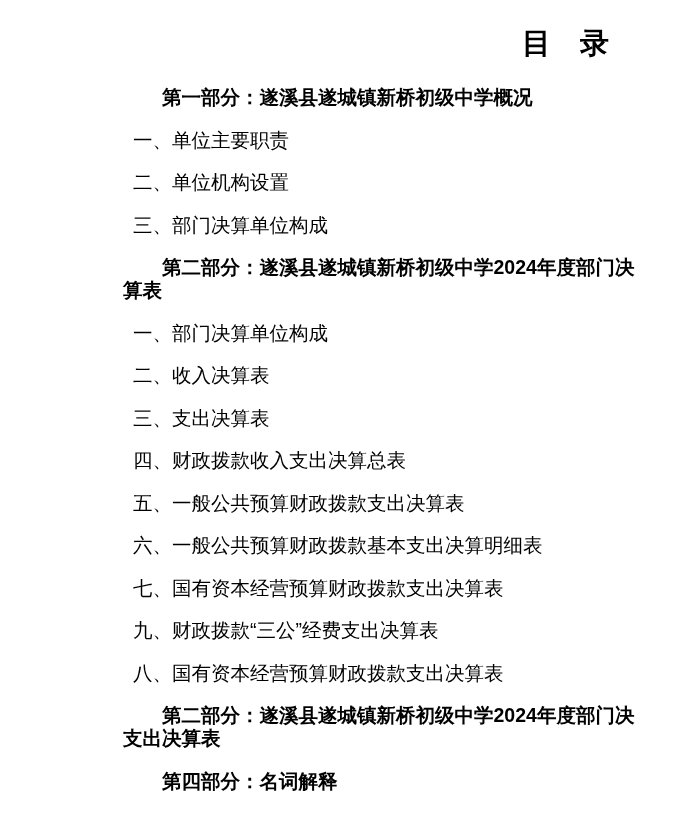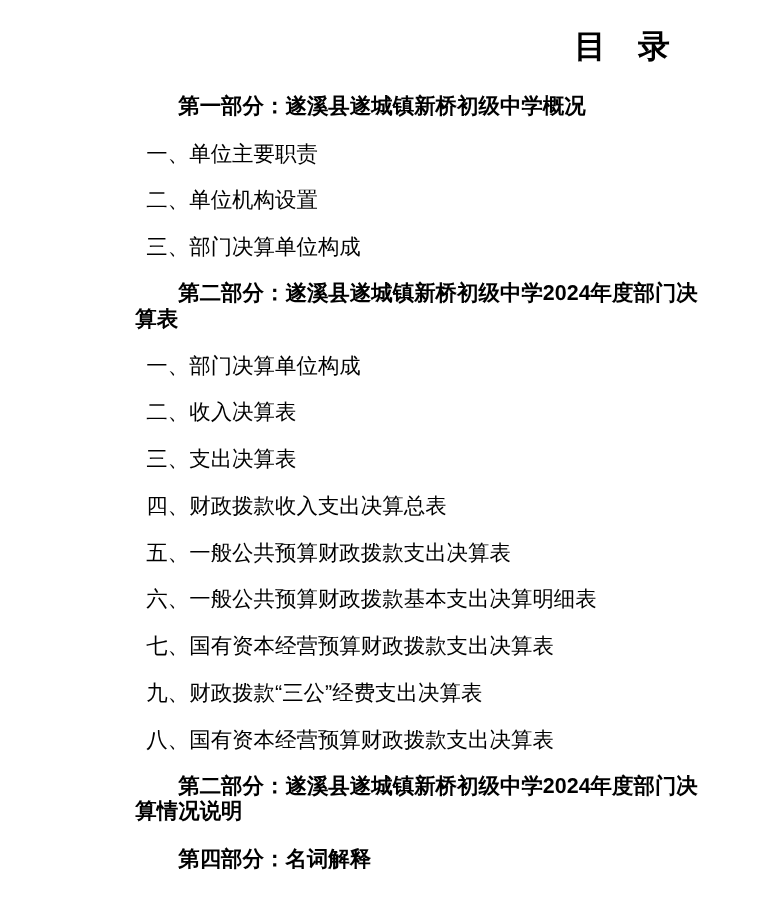--- a/index.html
+++ b/index.html
@@ -94,19 +94,19 @@
         <span class="line first">七、国有资本经营预算财政拨款支出决算表</span>
       </p>
       <p class="entry item">
         <span class="line first">九、财政拨款“三公”经费支出决算表</span>
       </p>
       <p class="entry item">
         <span class="line first">八、国有资本经营预算财政拨款支出决算表</span>
       </p>
       <p class="entry section">
         <span class="line first">第二部分：遂溪县遂城镇新桥初级中学2024年度部门决</span>
-        <span class="line">算情况说明</span>
+        <span class="line">支出决算表</span>
       </p>
       <p class="entry section">
         <span class="line first">第四部分：名词解释</span>
       </p>
     </div>
 </div>
 
 </body></html>

